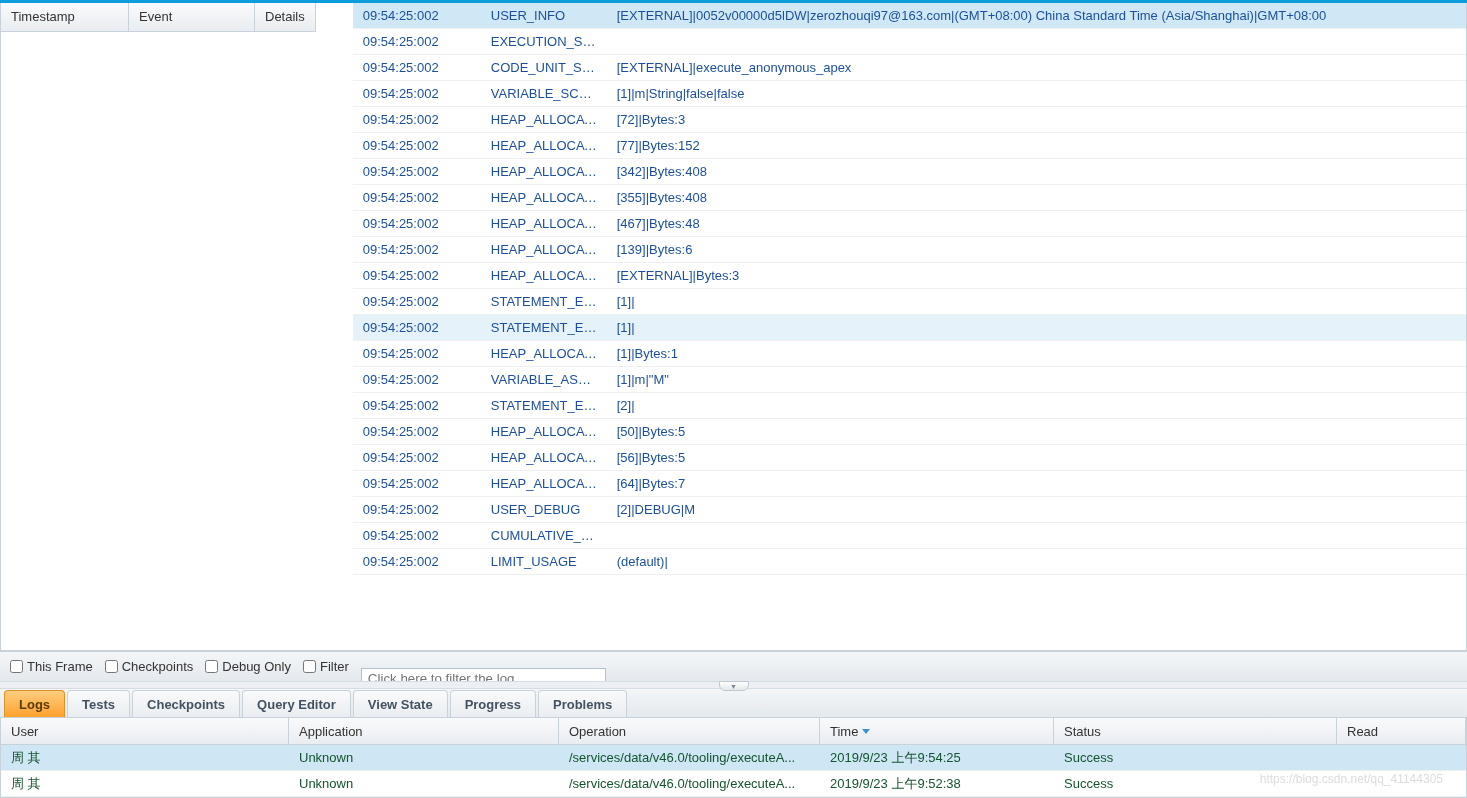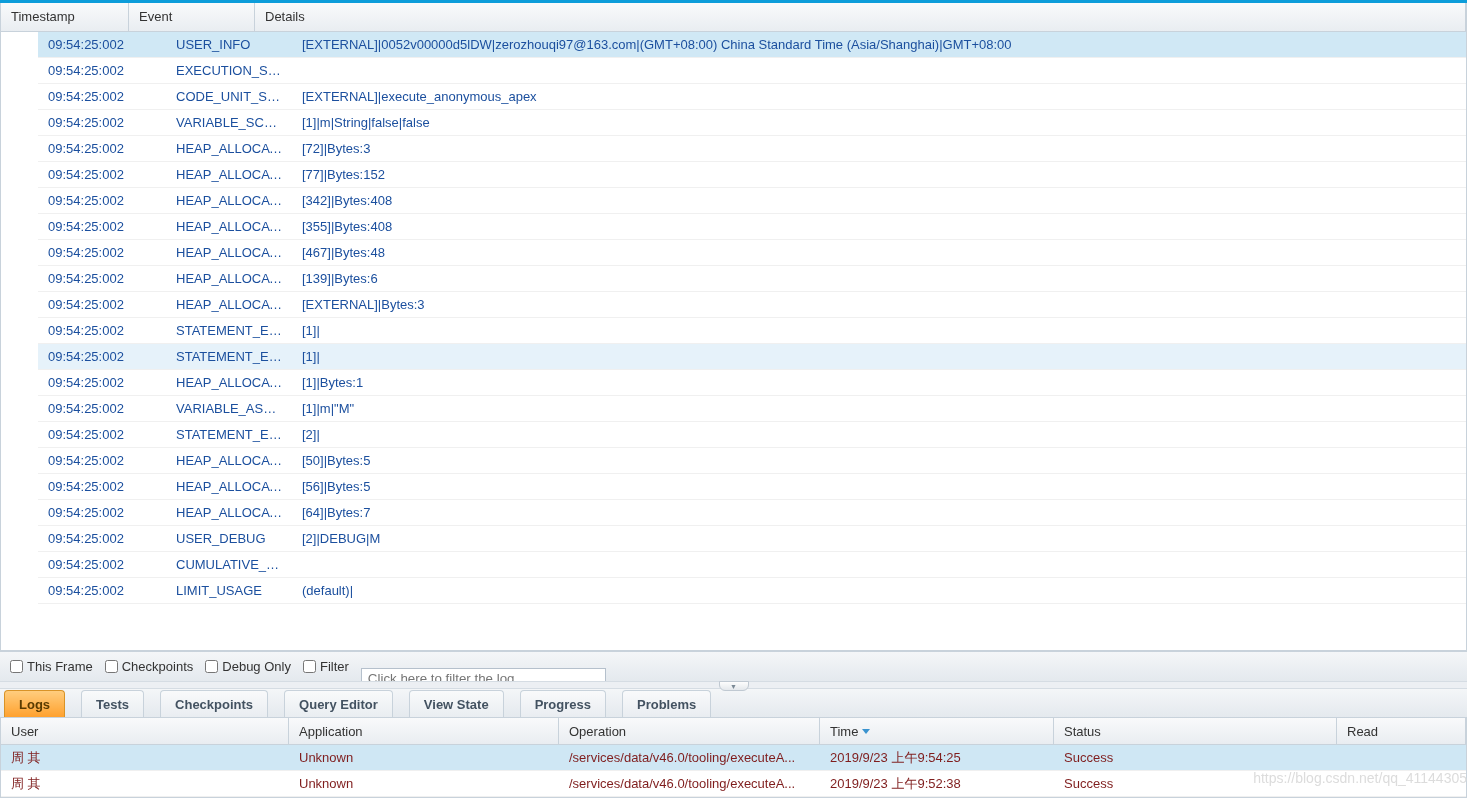--- a/index.html
+++ b/index.html
@@ -1,47 +1,47 @@
 <!DOCTYPE html>
 <html><head>
 <meta charset="utf-8">
 <style>
 * { box-sizing: border-box; margin: 0; padding: 0; }
 body { font-family: "Segoe UI", Arial, sans-serif; font-size: 13px; color: #333; background: #fff; width: 1467px; height: 798px; overflow: hidden; display: flex; flex-direction: column; }
 .top-border { height: 3px; background: #0d9dda; }
 .panel-border { border: 1px solid #c8d2db; border-top: none; }
-.log-table { height: 740px; overflow-y: auto; display: flex; flex-direction: column; }
+.log-table { height: 740px; overflow-y: auto; display: flex; flex-direction: row; }
 .log-header { display: flex; background: linear-gradient(#f9fafb,#e9edf1); border-bottom: 1px solid #c8d2db; height: 29px; flex-shrink: 0; }
 .log-header .col { padding: 6px 10px; font-weight: 400; border-right: 1px solid #c8d2db; white-space: nowrap; overflow: hidden; text-overflow: ellipsis; }
 .col-ts { width: 128px; }
 .col-ev { width: 126px; }
 .col-dt { flex: 1; }
 .log-body { flex: 1; overflow-y: auto; padding-left: 37px; }
 .row { display: flex; height: 26px; align-items: center; border-bottom: 1px solid #f0f0f0; }
 .row .cell { padding: 4px 10px; white-space: nowrap; overflow: hidden; text-overflow: ellipsis; color: #1b4f9e; }
 .row.sel { background: #d0e8f5; }
 .row.hl { background: #e6f2fa; }
 .filter-bar { height: 30px; background: linear-gradient(#f4f6f8,#e4e9ee); border-top: 1px solid #c8d2db; display: flex; align-items: center; gap: 12px; padding: 4px 10px; flex-shrink: 0; }
 .cbwrap { display: flex; align-items: center; gap: 4px; }
 .cbwrap input { width: 13px; height: 13px; }
 .filter-input { height: 22px; width: 245px; border: 1px solid #b5c0cc; padding: 2px 6px; color: #888; background: #fff; margin-top: 24px; }
 .splitter { height: 8px; background: #eceff3; border-top: 1px solid #d5dce3; border-bottom: 1px solid #d5dce3; position: relative; flex-shrink: 0; }
 .splitter .grip { position: absolute; left: 50%; top: -1px; transform: translateX(-50%); width: 30px; height: 10px; background: linear-gradient(#fdfdfd,#e4e8ec); border: 1px solid #c0c9d2; border-radius: 0 0 6px 6px; display: flex; align-items: center; justify-content: center; font-size: 7px; color: #7a8895; }
-.tabbar { height: 29px; background: linear-gradient(#f4f6f8,#e4e9ee); display: flex; align-items: flex-end; padding-left: 4px; border-bottom: 1px solid #c8d2db; flex-shrink: 0; gap: 16px; }
+.tabbar { height: 29px; background: linear-gradient(#f4f6f8,#e4e9ee); display: flex; align-items: flex-end; padding-left: 4px; border-bottom: 1px solid #c8d2db; flex-shrink: 0; gap: 2px; }
 .tab { padding: 6px 14px; border: 1px solid #c8d2db; border-bottom: none; border-radius: 4px 4px 0 0; background: linear-gradient(#f9fafb,#e9edf1); cursor: pointer; font-weight: bold; color: #435261; height: 27px; display: flex; align-items: center; }
 .tab.active { background: linear-gradient(#ffcd7e,#ffa12e); color: #5a3b00; border-color: #d99327; }
 .logs-table { flex: 1; display: flex; flex-direction: column; border: 1px solid #c8d2db; border-top: none; }
 .logs-header { display: flex; height: 27px; background: linear-gradient(#f9fafb,#e9edf1); border-bottom: 1px solid #c8d2db; }
 .logs-header .lcol { padding: 5px 10px; border-right: 1px solid #c8d2db; overflow: hidden; white-space: nowrap; display: flex; align-items: center; gap: 4px; }
 .lc-user { width: 288px; } .lc-app { width: 270px; } .lc-op { width: 261px; } .lc-time { width: 234px; } .lc-status { width: 283px; } .lc-read { flex: 1; }
 .sort-icon { width: 0; height: 0; border-left: 4px solid transparent; border-right: 4px solid transparent; border-top: 5px solid #3a93cf; }
 .logs-body .lrow { display: flex; height: 26px; align-items: center; border-bottom: 1px solid #f0f0f0; }
 .logs-body .lrow.sel { background: #cfe7f4; }
-.logs-body .lcell { padding: 21px 10px; white-space: nowrap; overflow: hidden; text-overflow: ellipsis; color: #7f1d1d; }
-.watermark { position: absolute; right: 0; bottom: 12px; color: #dcdcdc; font-size: 14px; pointer-events: none; }
+.logs-body .lcell { padding: 21px 10px; white-space: nowrap; overflow: hidden; text-overflow: ellipsis; color: #14532d; }
+.watermark { position: absolute; right: 24px; bottom: 12px; color: #dcdcdc; font-size: 12px; pointer-events: none; }
 </style>
 </head>
 <body>
 
 <div class="top-border"></div>
 
 <div class="log-table panel-border">
   <div class="log-header">
     <div class="col col-ts">Timestamp</div>
     <div class="col col-ev">Event</div>

